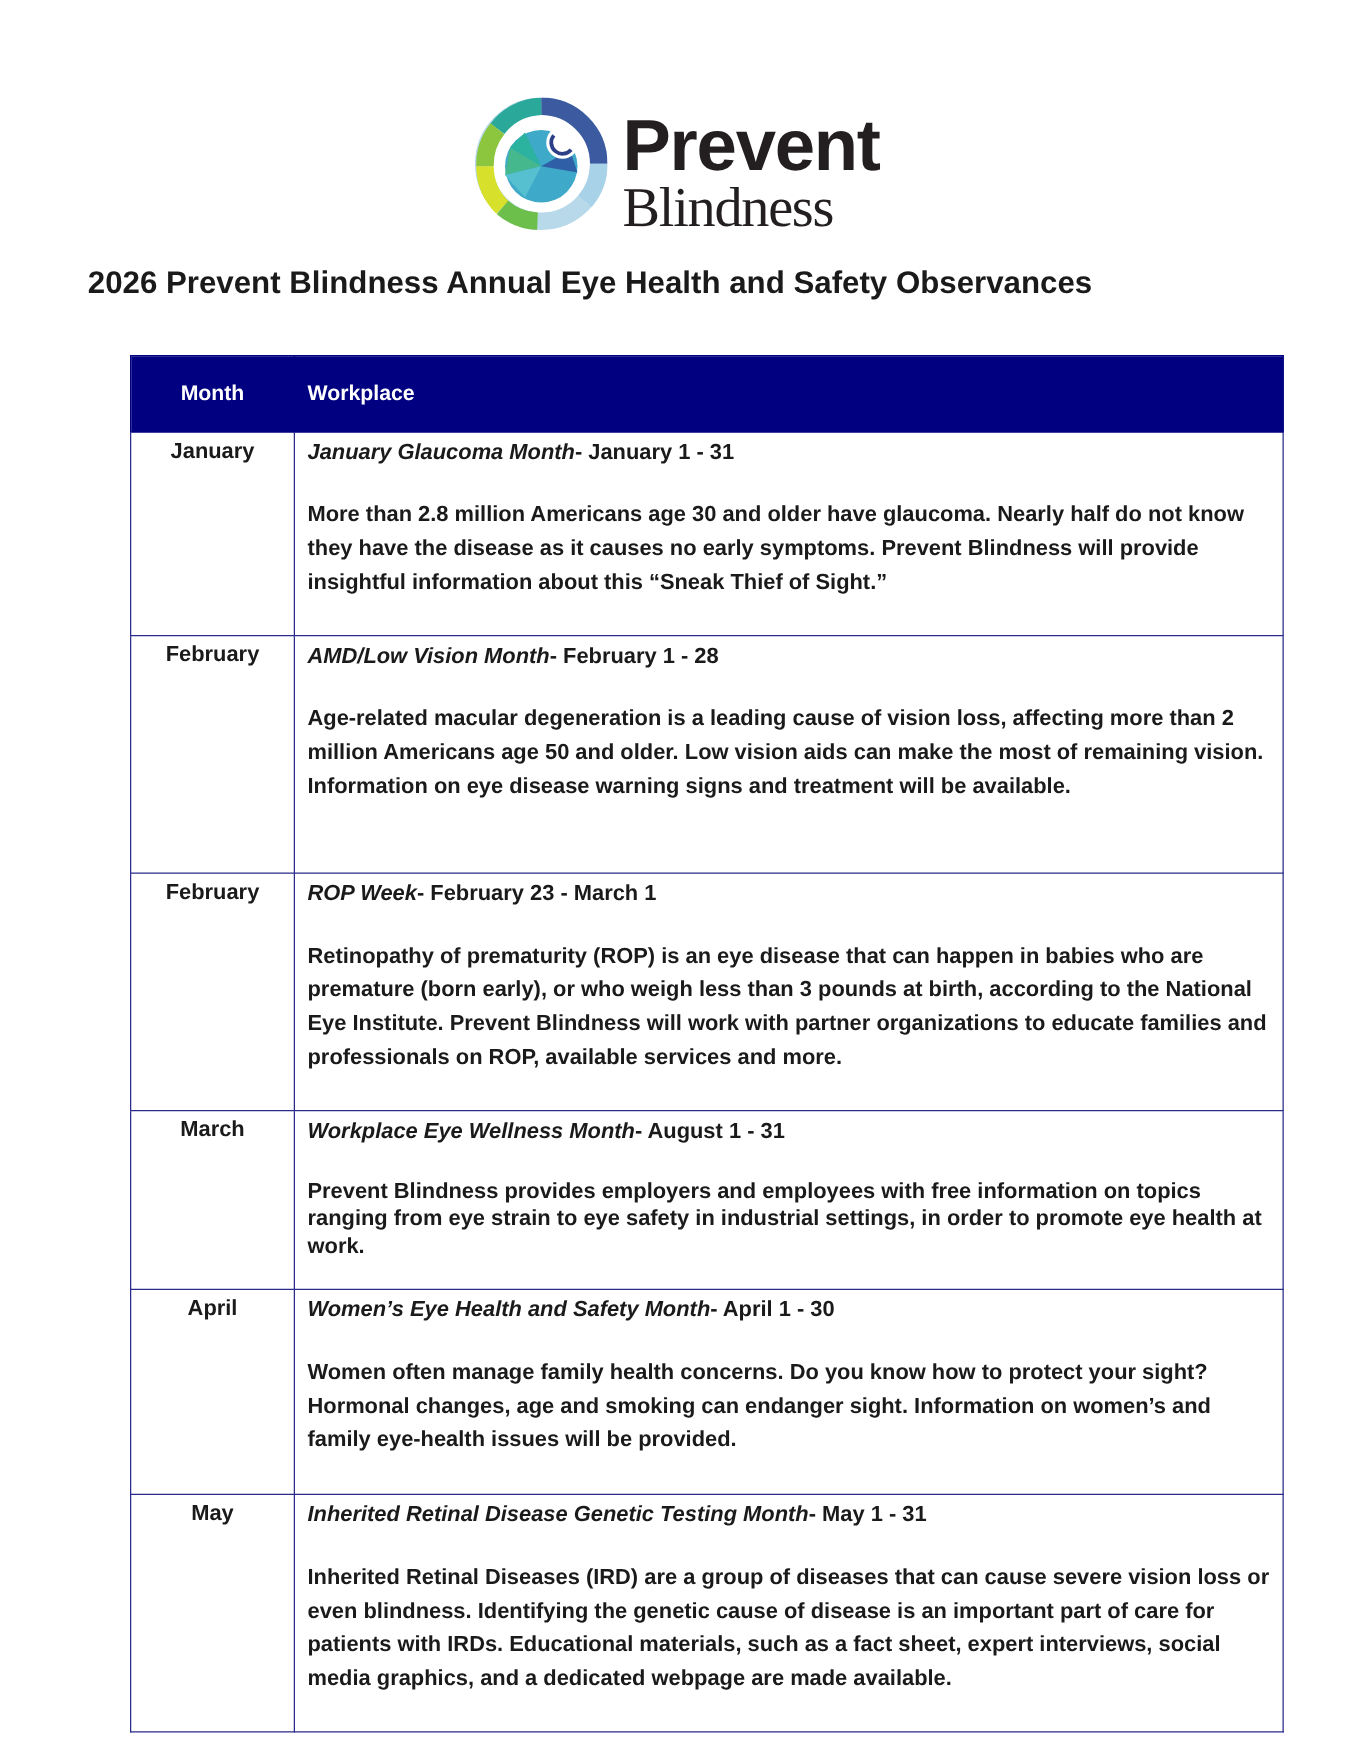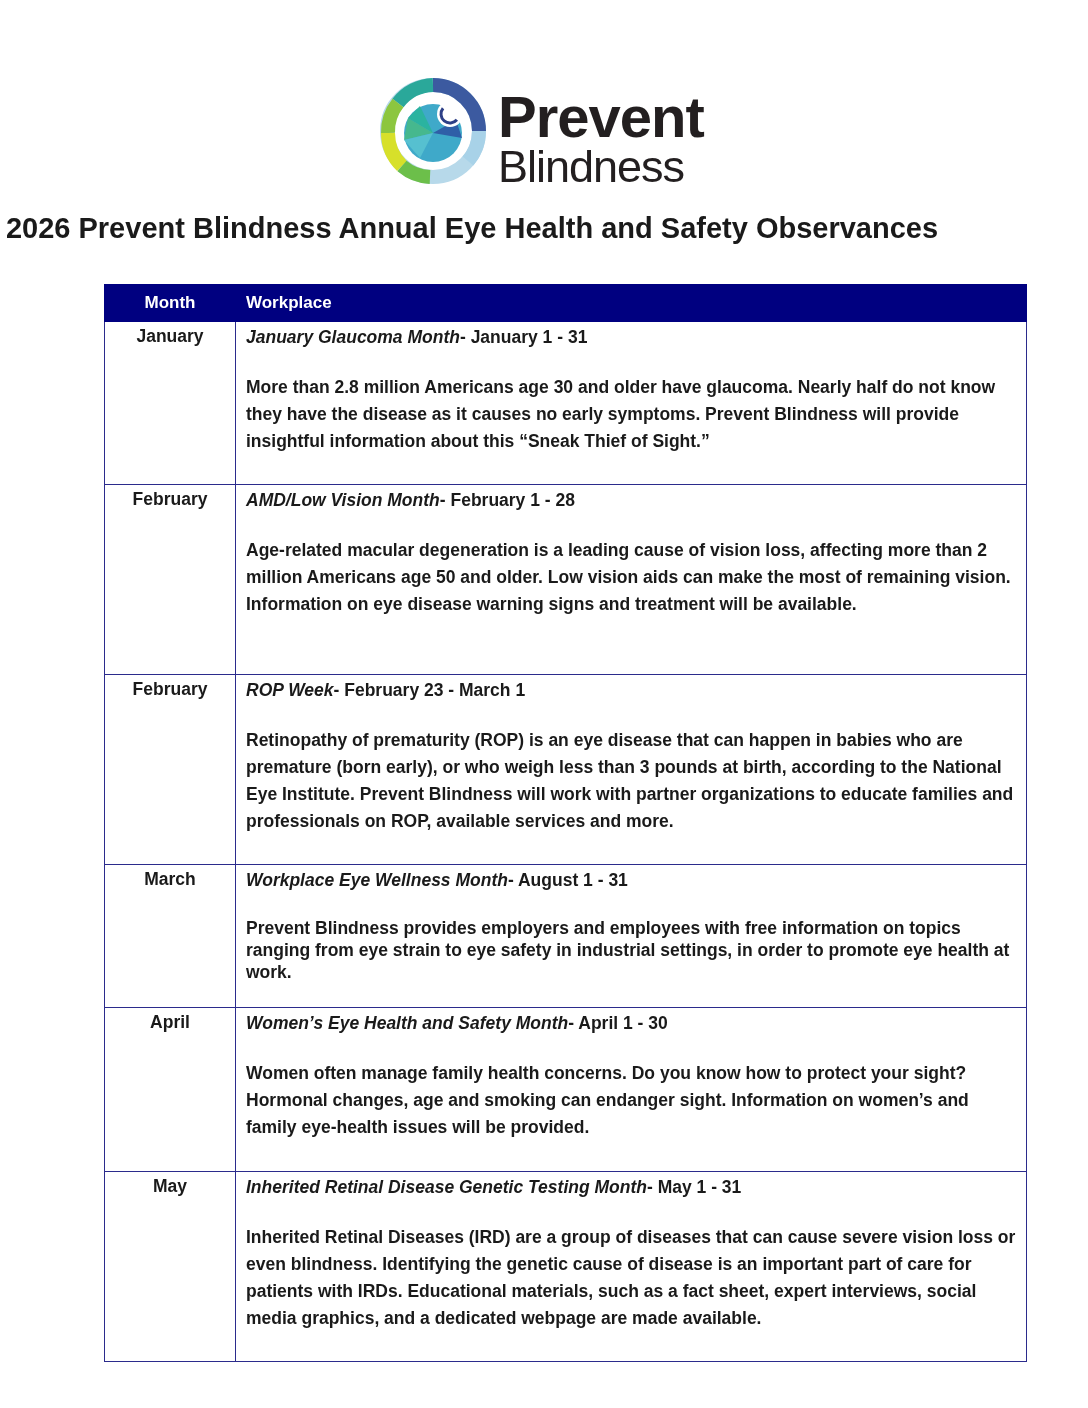--- a/index.html
+++ b/index.html
@@ -1,23 +1,23 @@
 <!DOCTYPE html>
 <html><head>
   <meta charset="utf-8">
   <style>
     html, body { margin:0; padding:0; background:#ffffff; }
     body { width:1088px; height:1408px; position:relative; overflow:hidden; font-family:"Liberation Sans", sans-serif; color:#1a1a1a; }
     .logo { position:absolute; left:380px; top:78px; width:310px; height:106px; }
     .logo-text { position:absolute; left:118px; top:10px; line-height:1; }
     .logo-line1 { font-size:58px; font-weight:bold; color:#231f20; letter-spacing:-1px; display:block; }
-    .logo-line2 { font-size:45px; font-weight:normal; color:#231f20; letter-spacing:-1px; display:block; margin-top:-2px; }
-    .title { position:absolute; left:0; width:944px; top:212px; text-align:center; font-size:29px; font-weight:bold; color:#1a1a1a; }
+    .logo-line2 { font-size:45px; font-weight:normal; color:#231f20; letter-spacing:-1px; display:block; margin-top:-2px;font-family:Liberation Serif, serif; }
+    .title { position:absolute; left:0; width:944px; top:212px; text-align:center; font-size:25px; font-weight:bold; color:#1a1a1a; }
     table { position:absolute; left:104px; top:284px; width:923px; border-collapse:collapse; table-layout:fixed; }
-    th { background:#000080; color:#ffffff; font-size:17px; font-weight:bold; height:28px; padding:4px 10px; text-align:left; border:1.5px solid #000080; }
+    th { background:#000080; color:#ffffff; font-size:17px; font-weight:bold; height:28px; padding:16px 10px; text-align:left; border:1.5px solid #000080; }
     th.month-h { text-align:center; width:110px; }
     td { border:1.5px solid #2b2b8c; vertical-align:top; font-size:17.5px; font-weight:bold; padding:4px 10px 0 10px; }
     td.month { text-align:center; }
     .obs-head { margin-bottom:26px; line-height:22px; }
     .obs-head i { font-style:italic; }
     .desc { line-height:27px; }
     .desc.tight { line-height:22px; }
   </style>
 </head>
 <body>

